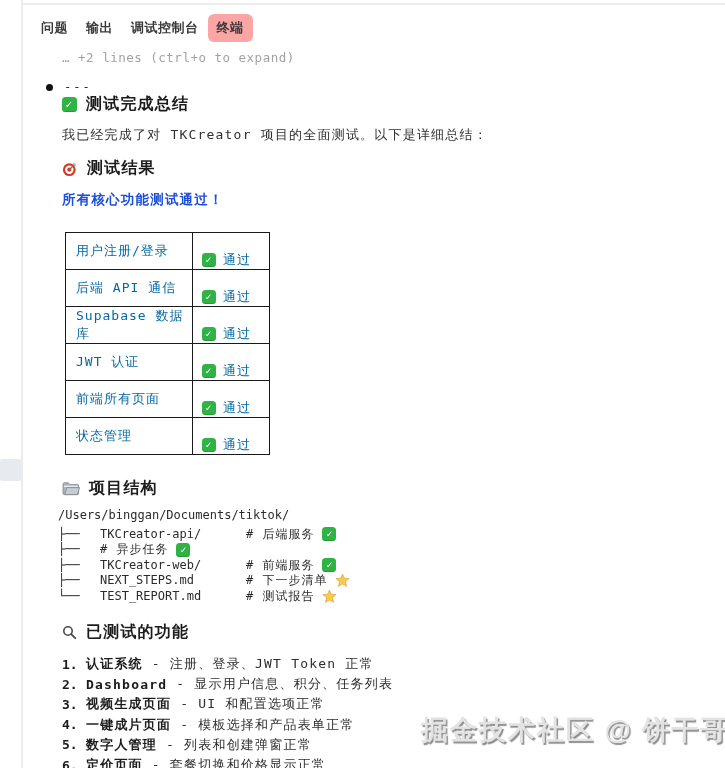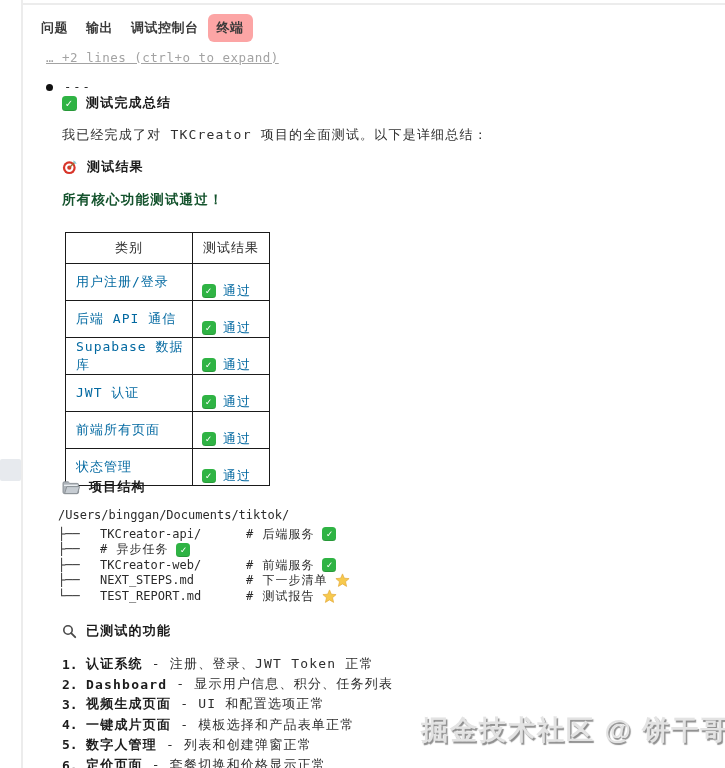--- a/index.html
+++ b/index.html
@@ -18,27 +18,27 @@
   .tabs { position:absolute; left:32px; top:14px; display:flex; align-items:center;
           font-family:"Liberation Sans","DejaVu Sans",sans-serif; }
   .tab  { padding:5px 9px; border-radius:6px; font-size:13px; font-weight:600; color:#3a3a3a;
           letter-spacing:0.5px; cursor:pointer; white-space:nowrap; }
   .tab.active { background:#fca5a5; }
 
   
   .abs { position:absolute; }
   .muted { color:#a3a3a3; font-size:12.5px; letter-spacing:0.5px; }
   .cjk { letter-spacing:1.2px; font-size:13px; color:#2f2f2f; }
-  .bold { font-weight:700; color:#14532d; }
+  .bold { font-weight:700; color:#1d4ed8; }
 
   .bullet-row { display:flex; align-items:center; gap:11px; }
   .dot { width:7px; height:7px; border-radius:50%; background:#111; }
   .dashes { font-size:12px; letter-spacing:2px; color:#2f2f2f; }
 
-  .heading { display:flex; align-items:center; gap:9px; font-weight:700; font-size:13px;
+  .heading { display:flex; align-items:center; gap:9px; font-weight:700; font-size:16px;
              letter-spacing:1.2px; color:#1c1c1c; }
   .heading .icon { display:inline-flex; flex:0 0 auto; }
 
   
   .check-badge { display:inline-flex; align-items:center; justify-content:center;
                  width:15px; height:15px; background:#2fb344; border-radius:3.5px;
                  box-shadow:inset 0 -1px 0 rgba(0,0,0,.15); flex:0 0 auto; }
   .check-badge::after { content:"✓"; color:#fff; font-size:11px; font-weight:700; line-height:1; }
   .check-badge.sm { width:14px; height:14px; }
   .check-badge.sm::after { font-size:10px; }
@@ -85,21 +85,21 @@
   <div class="top-divider"></div>
   <div class="left-handle"></div>
 
   <div class="tabs">
     <div class="tab">问题</div>
     <div class="tab">输出</div>
     <div class="tab">调试控制台</div>
     <div class="tab active">终端</div>
   </div>
 
-  <div class="abs muted" style="left:46px; top:50px;text-decoration:underline;">… +2 lines (ctrl+o to expand)</div>
+  <div class="abs muted" style="left:62px; top:50px;">… +2 lines (ctrl+o to expand)</div>
 
   <div class="abs bullet-row" style="left:46px; top:80px;">
     <span class="dot"></span>
     <span class="dashes">---</span>
   </div>
 
   <div class="abs heading" style="left:62px; top:94px;">
     <span class="icon check-badge"></span>
     <span>测试完成总结</span>
   </div>
@@ -116,24 +116,20 @@
         <path d="M11.6 1.2 L14.8 4.4 L13.4 4.9 L11.1 2.6 Z" fill="#8fd4e8"></path>
       </svg>
     </span>
     <span>测试结果</span>
   </div>
 
   <div class="abs cjk bold" style="left:62px; top:191px; font-size:13.5px; white-space:nowrap;">所有核心功能测试通过！</div>
 
   <table class="results">
     <tbody>
-        <tr class="hdr">
-      <td class="c1">类别</td>
-      <td class="c2">测试结果</td>
-    </tr>
     <tr>
       <td class="c1 cat">用户注册/登录</td>
       <td class="c2 res">
             <span class="cellwrap">
               <span class="check-badge sm"></span>
               <span>通过</span>
             </span>
           </td>
     </tr>
     <tr>

